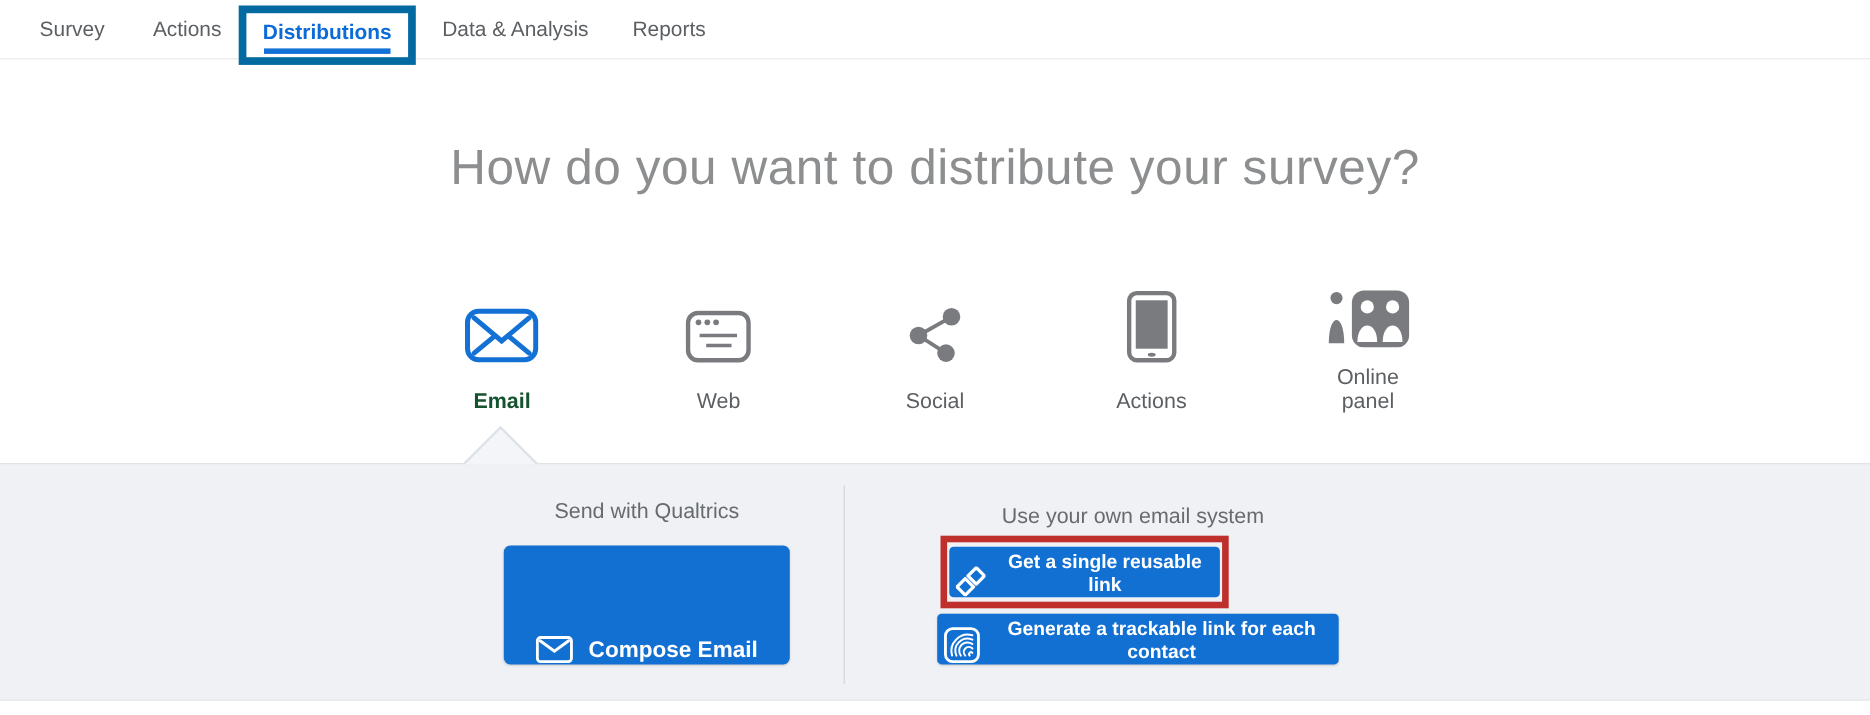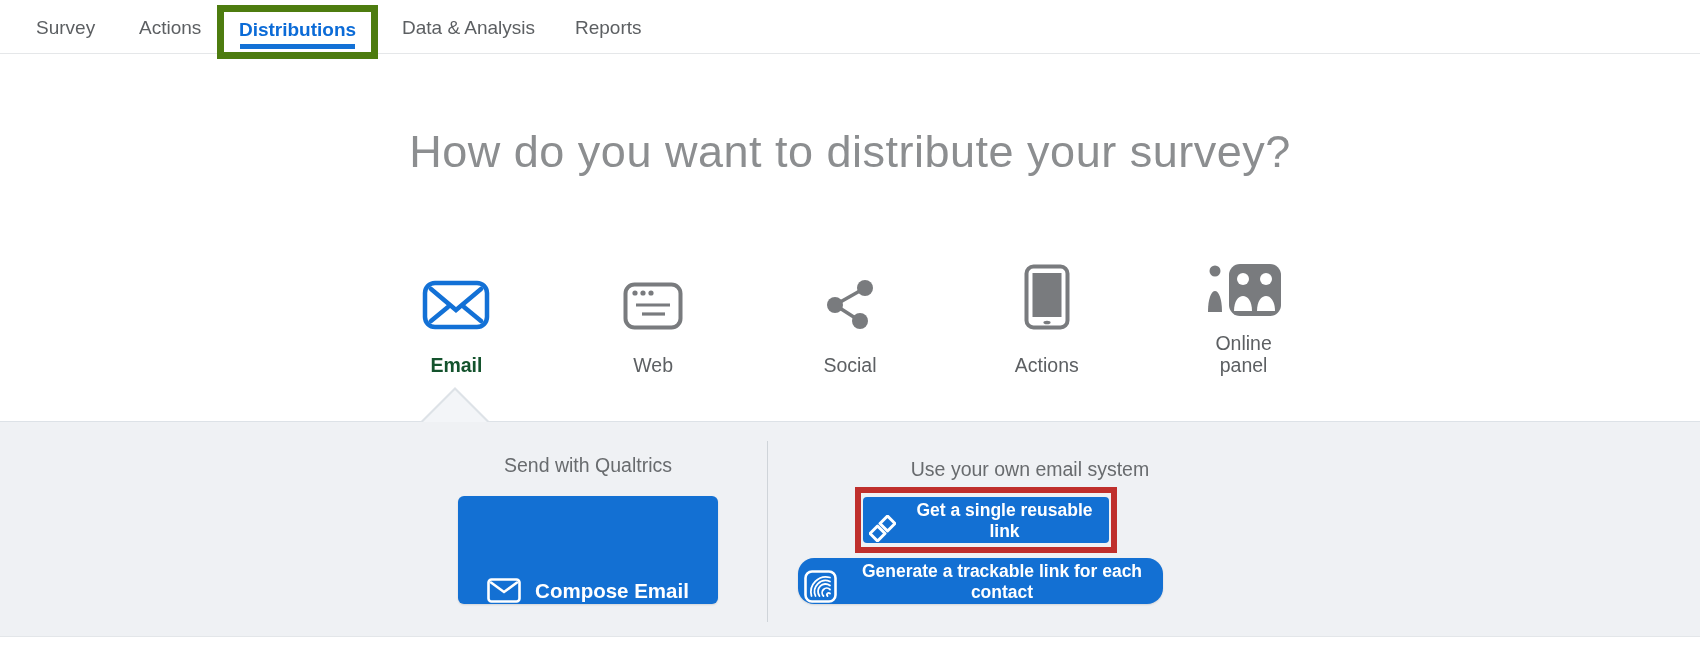--- a/index.html
+++ b/index.html
@@ -9,21 +9,21 @@
   }
   
   .nav{position:absolute;left:0;top:0;width:1700px;height:53px;background:#ffffff;border-bottom:1px solid #e5e7e9;padding-left:19px;}
   .tab{position:absolute;top:17px;font-size:19px;color:#5c5f62;cursor:default;white-space:nowrap;}
   .tab-survey{left:36px;}
   .tab-actions{left:139px;}
   .tab-data{left:402px;}
   .tab-reports{left:575px;}
   .red-box-tab{
     position:absolute;left:217px;top:5px;width:161px;height:54px;box-sizing:border-box;
-    border:7px solid #4d7c0f;background:#ffffff;z-index:5;
+    border:7px solid #0369a1;background:#ffffff;z-index:5;
     display:flex;align-items:center;justify-content:center;
   }
   .tab-active{font-size:19px;font-weight:bold;color:#0b6bd7;position:relative;top:-2px;}
   .tab-underline{position:absolute;left:16px;right:16px;bottom:3px;height:5px;background:#1371d6;}
   
   .hero-heading{
     position:absolute;left:0;top:126px;width:1700px;text-align:center;
     font-size:45px;font-weight:300;color:#8c8e90;letter-spacing:.5px;
   }
   
@@ -53,22 +53,22 @@
     background:#1370d3;color:#ffffff;border:none;border-radius:4px;cursor:pointer;
     font-family:"Liberation Sans",sans-serif;
   }
   .btn-compose{position:absolute;left:458px;top:74px;width:260px;height:108px;border-radius:6px;
     font-size:20.5px;font-weight:600;gap:14px;box-shadow:0 1px 2px rgba(0,0,0,.12);}
   .red-box-btn{
     position:absolute;left:855px;top:65px;width:262px;height:66px;box-sizing:border-box;
     border:6px solid #bf2f2c;display:flex;align-items:center;justify-content:center;z-index:2;
   }
   .btn-single{width:246px;height:46px;font-size:17.5px;font-weight:600;gap:10px;}
-  .btn-trackable{position:absolute;left:798px;top:136px;width:365px;height:46px;
-    font-size:17.5px;font-weight:600;gap:10px;box-shadow:0 1px 2px rgba(0,0,0,.12);border-radius:16px;}
+  .btn-trackable{position:absolute;left:852px;top:136px;width:365px;height:46px;
+    font-size:17.5px;font-weight:600;gap:10px;box-shadow:0 1px 2px rgba(0,0,0,.12);}
   svg{display:block;}
 </style>
 </head>
 <body>
 
 <div class="canvas">
 
   <div class="nav">
     <div class="tab tab-survey">Survey</div>
     <div class="tab tab-actions">Actions</div>

